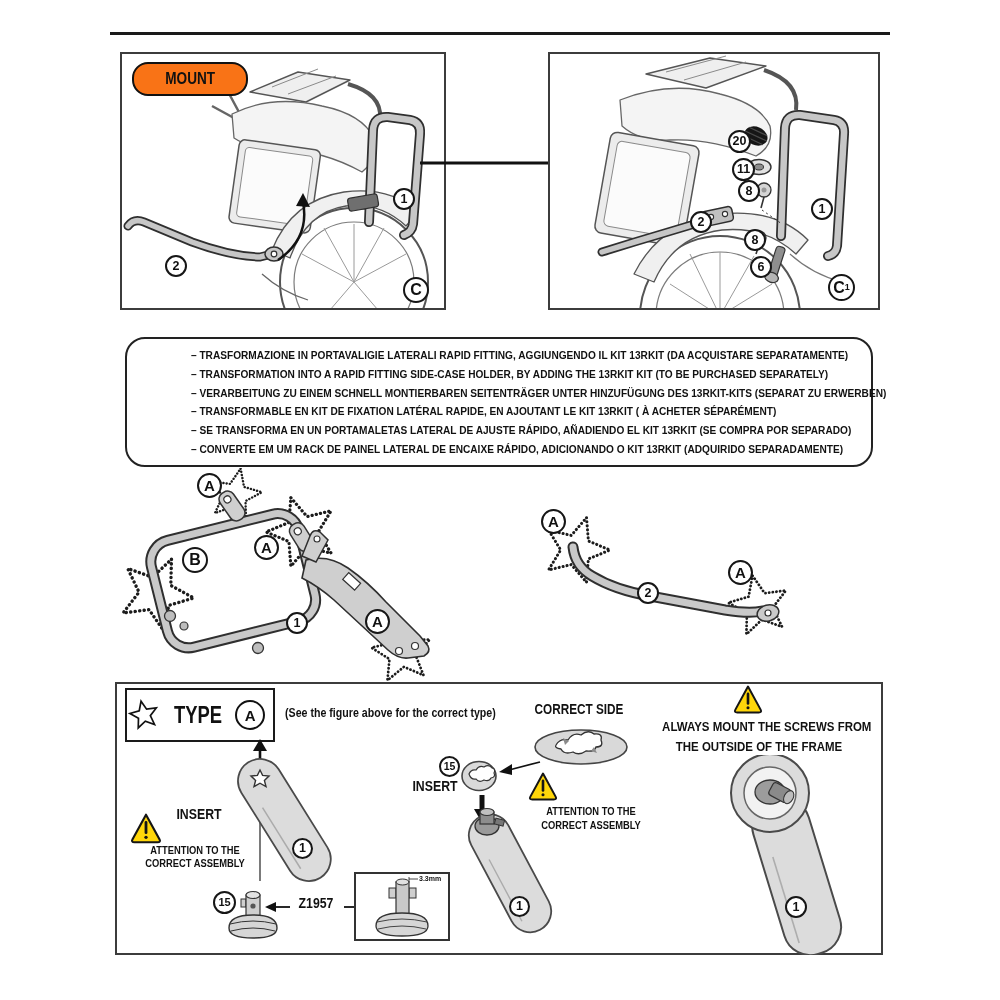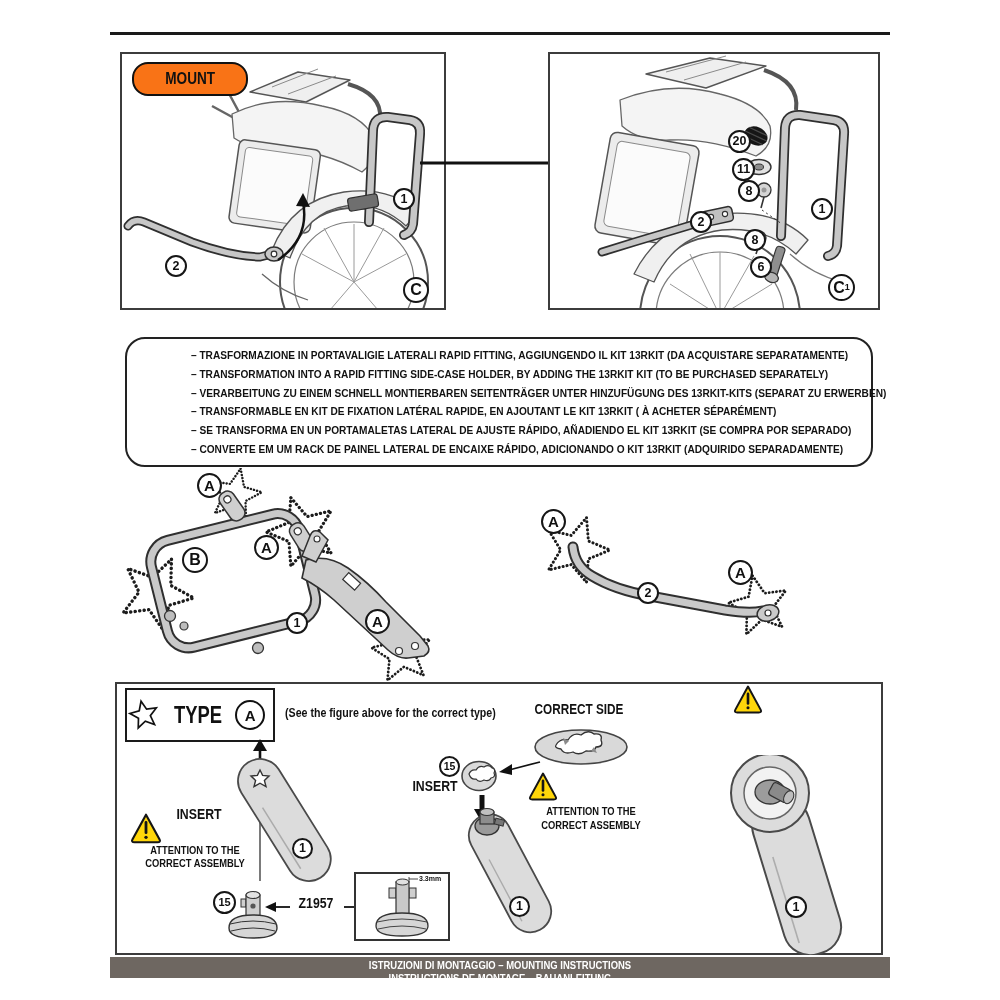--- a/index.html
+++ b/index.html
@@ -367,37 +367,36 @@
         <use href="#warnsym"></use>
       </svg>
     <div class="lbl" style="left:414px;top:120px;width:120px;text-align:center;font-size:11px;line-height:14px;">
       <span class="cx" style="--sx:.85">ATTENTION TO THE</span>
       <span class="cx" style="--sx:.85">CORRECT ASSEMBLY</span>
     </div>
 
     <svg class="warn" style="left:614px;top:1px;" width="34" height="30" viewBox="-1.05 -1 2.1 1.95">
         <use href="#warnsym"></use>
       </svg>
+    <div class="lbl" style="left:528px;top:33px;width:228px;text-align:center;font-size:13.5px;line-height:20px;">
+      <span class="cx" style="--sx:.85">ALWAYS MOUNT THE SCREWS FROM</span>
+      <span class="cx" style="--sx:.85">THE OUTSIDE OF THE FRAME</span>
+    </div>
   </div>
 
   <div class="co co-sm" style="left:213px;top:891px;width:23px;height:23px;font-size:11px;">
       <span>15</span>
     </div>
   <div class="co co-sm" style="left:292px;top:838px;width:21px;height:21px;">
       <span>1</span>
     </div>
   <div class="co co-sm" style="left:439px;top:756px;width:21px;height:21px;font-size:10.5px;">
       <span>15</span>
     </div>
   <div class="co co-sm" style="left:509px;top:896px;width:21px;height:21px;">
       <span>1</span>
     </div>
   <div class="co co-sm" style="left:785px;top:896px;">
       <span>1</span>
     </div>
 
-  <div class="abs" style="left:110px;top:957px;width:780px;height:21px;background:#6E6761;overflow:hidden;
-              color:#fff;text-align:center;">
-    <span class="b cx" style="--sx:.9;font-size:10.5px;margin-top:2px;">ISTRUZIONI DI MONTAGGIO  –  MOUNTING INSTRUCTIONS</span>
-    <span class="b cx" style="--sx:.9;font-size:10.5px;margin-top:1px;">INSTRUCTIONS DE MONTAGE – BAUANLEITUNG</span>
-  </div>
 
 </div>
 
 </body></html>

